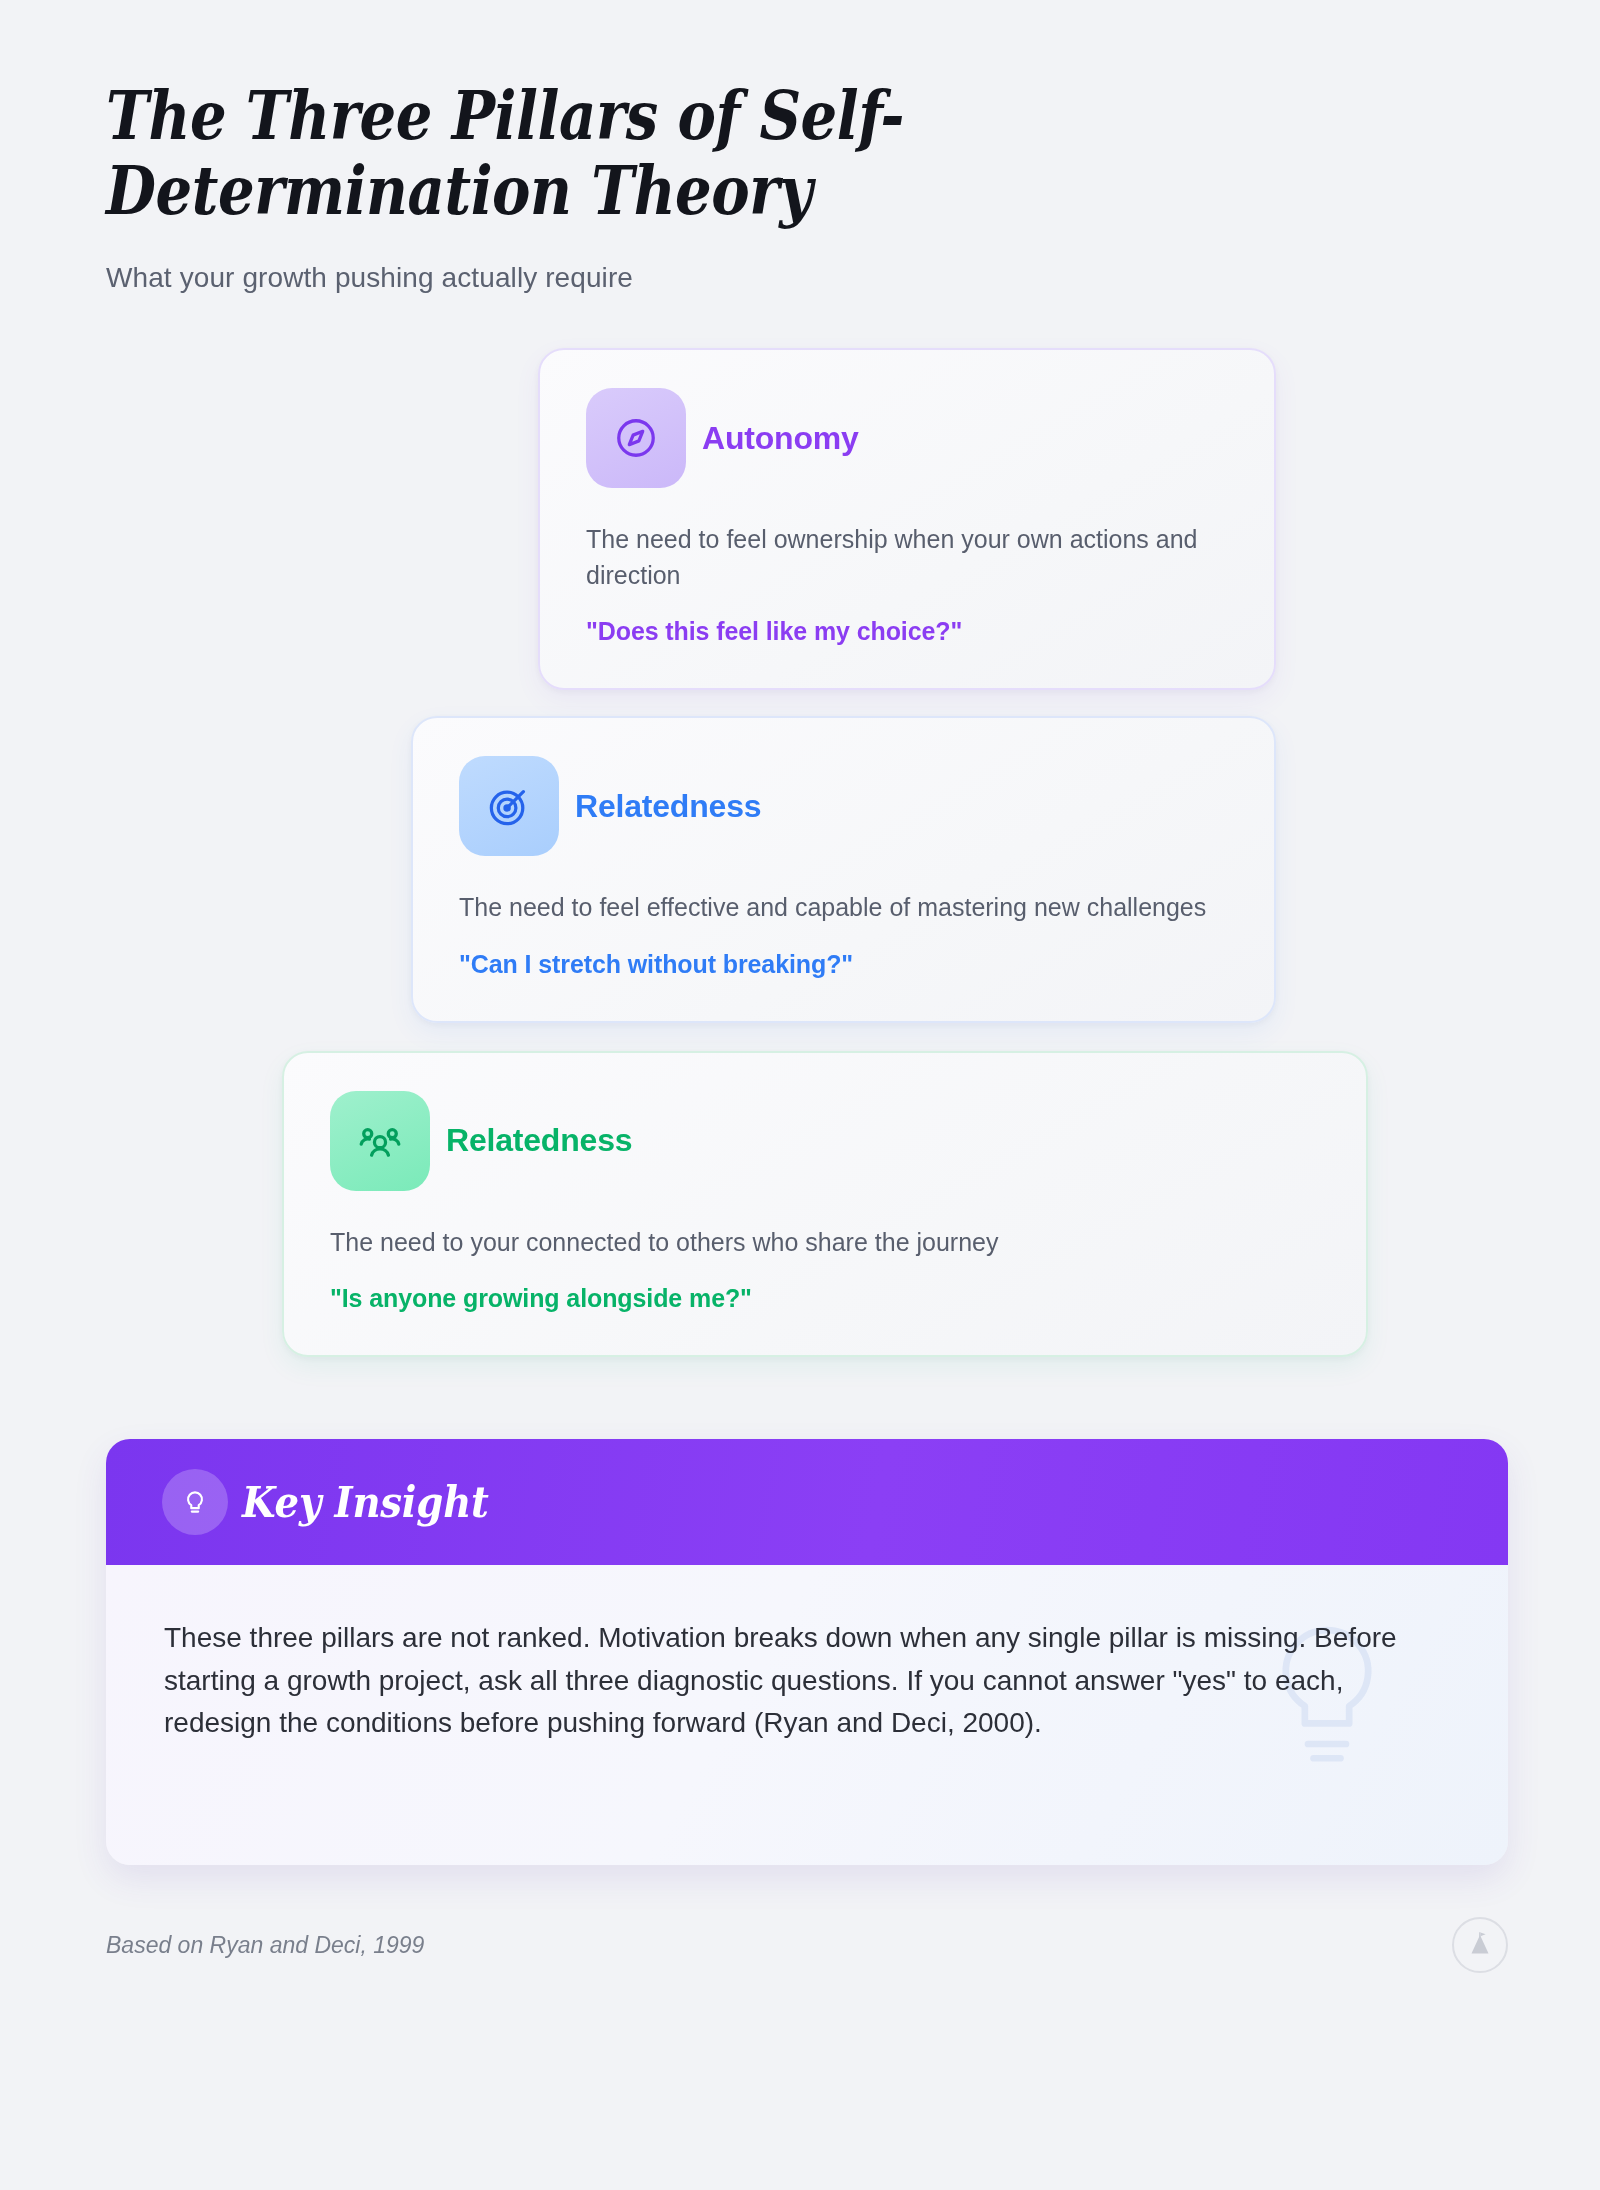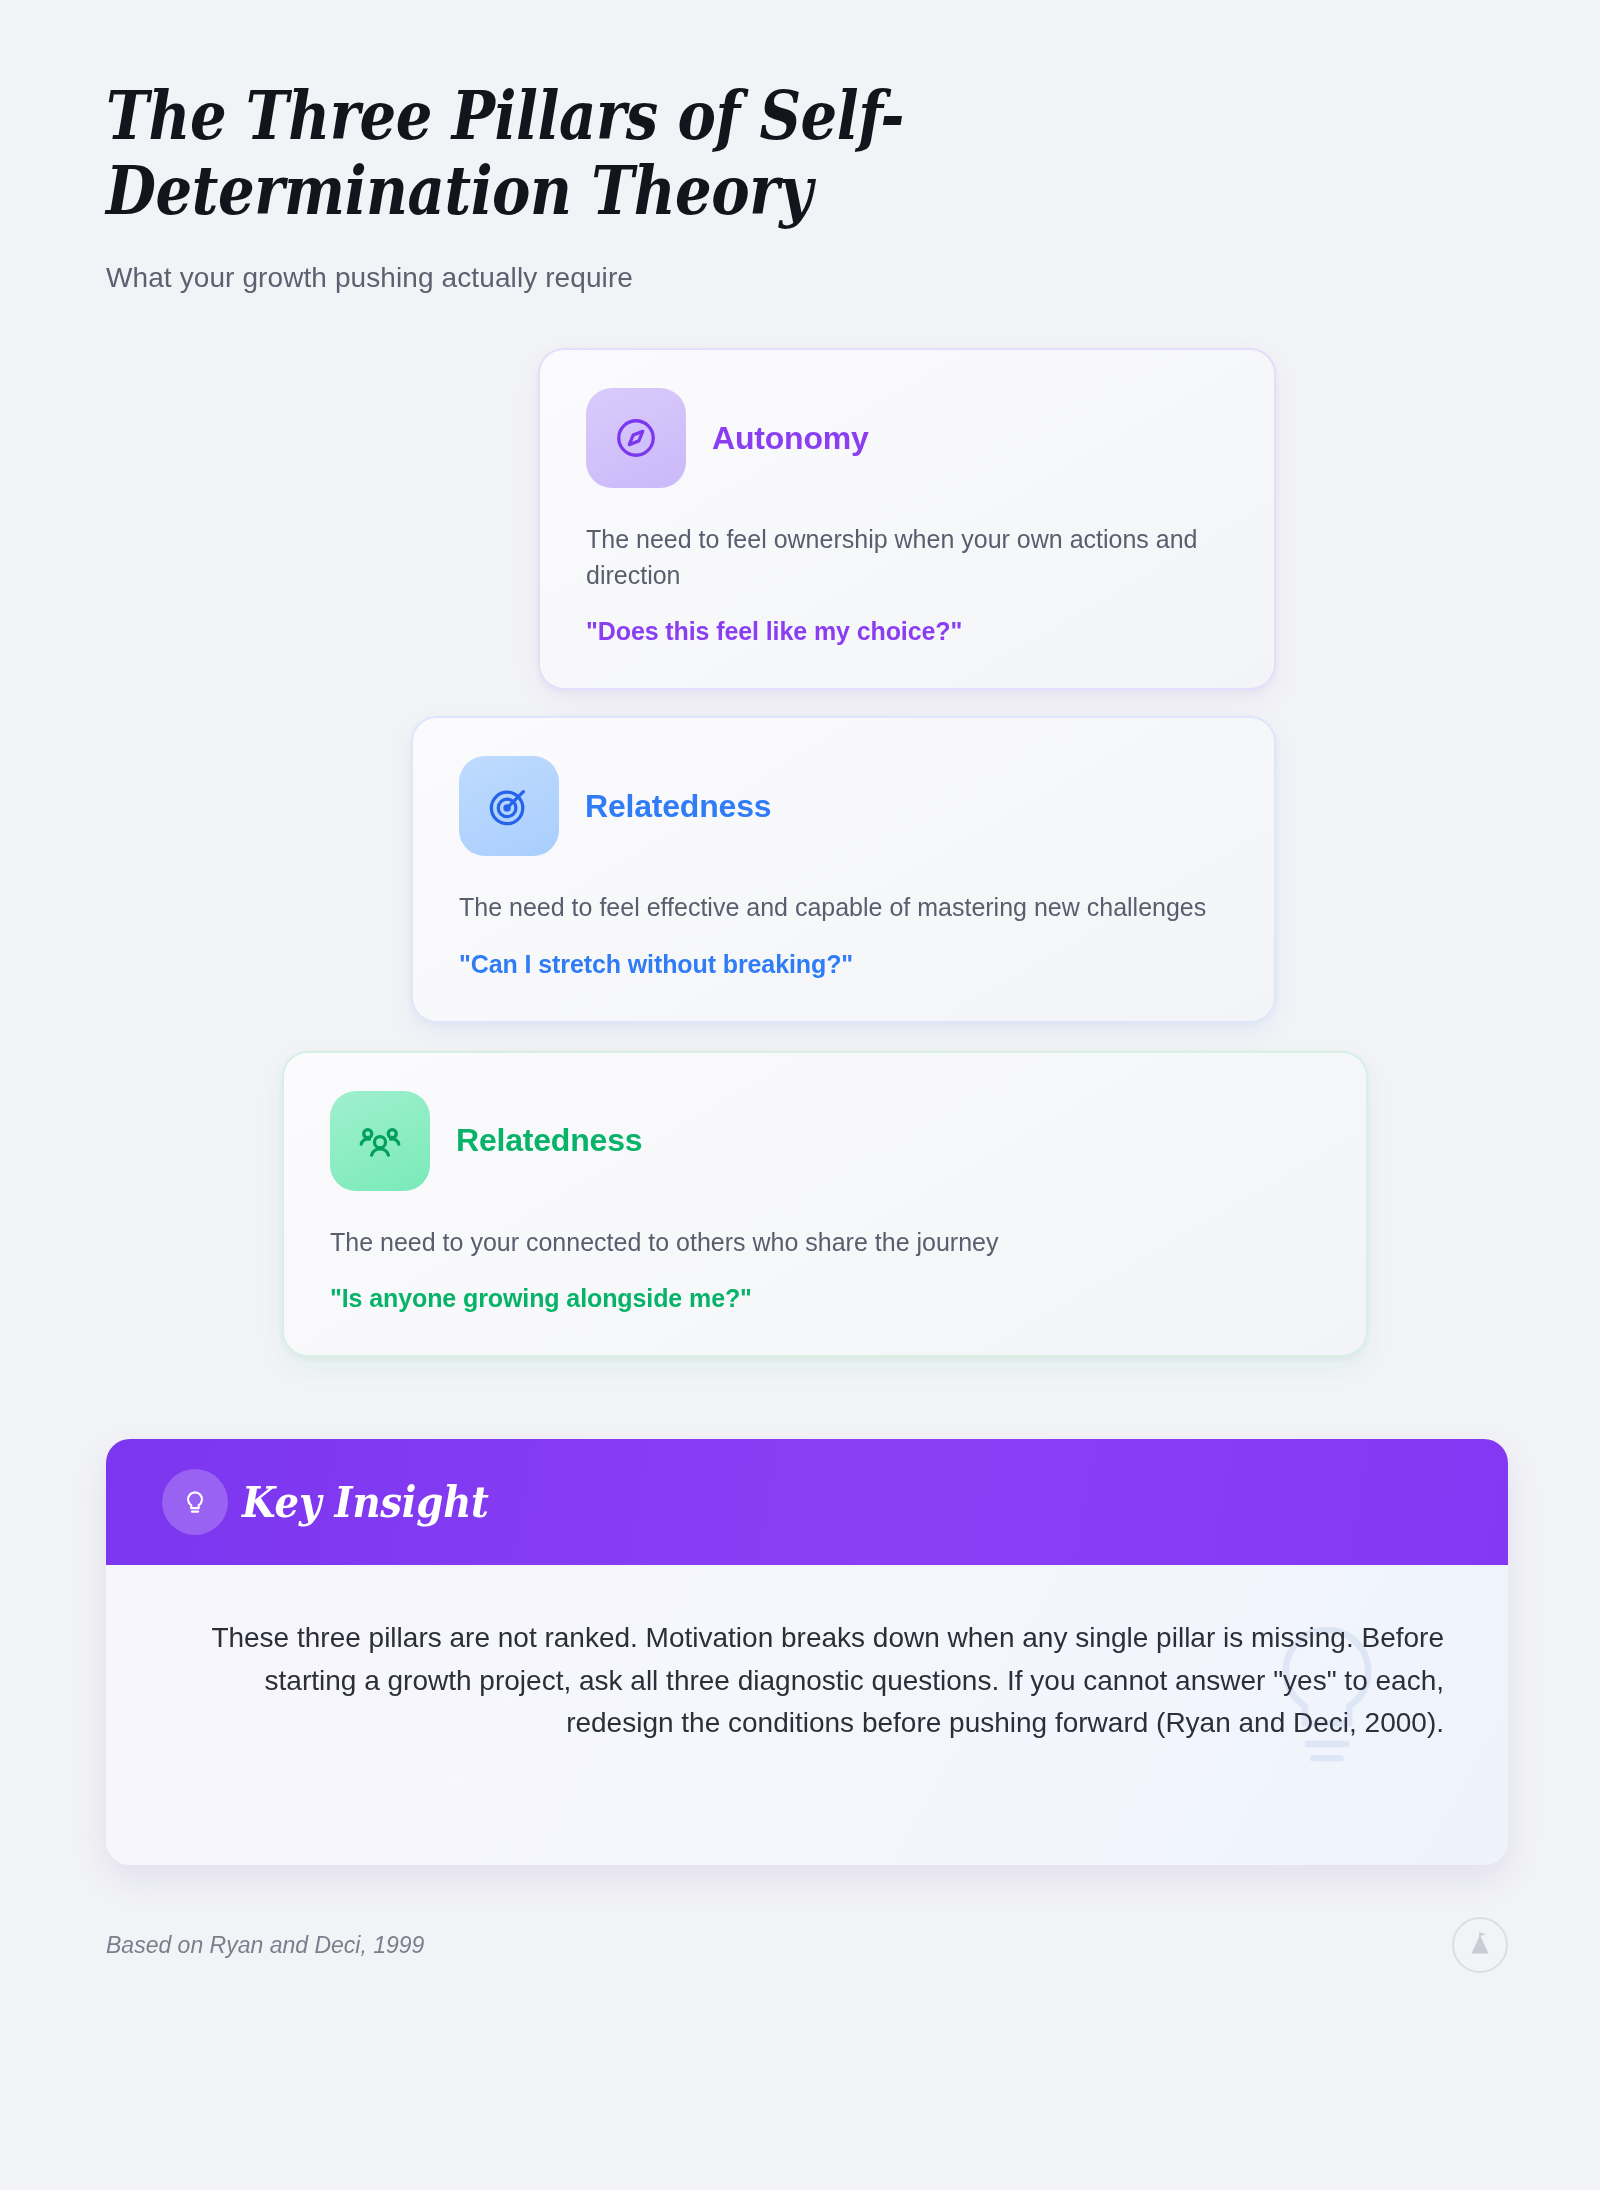--- a/index.html
+++ b/index.html
@@ -70,21 +70,21 @@
     margin-left: 176px;
     margin-right: 140px;
     margin-top: 28px;
     border: 2px solid #d6f0e3;
     box-shadow: 0 10px 26px rgba(16, 185, 129, 0.07), 0 2px 6px rgba(20,20,40,0.04);
   }
 
   .pillar-head {
     display: flex;
     align-items: center;
-    gap: 26px;
+    gap: 16px;
     margin-bottom: 34px;
   }
 
   .pillar-icon {
     width: 100px;
     height: 100px;
     border-radius: 26px;
     display: flex;
     align-items: center;
     justify-content: center;
@@ -171,21 +171,20 @@
     opacity: 0.55;
     pointer-events: none;
   }
 
   .insight-text {
     position: relative;
     font-size: 28px;
     line-height: 1.52;
     color: #2c2f38;
     max-width: 1280px;
-    text-align: right;
   }
 
   
   .footer {
     margin-top: 52px;
     display: flex;
     align-items: center;
     justify-content: space-between;
   }
 

